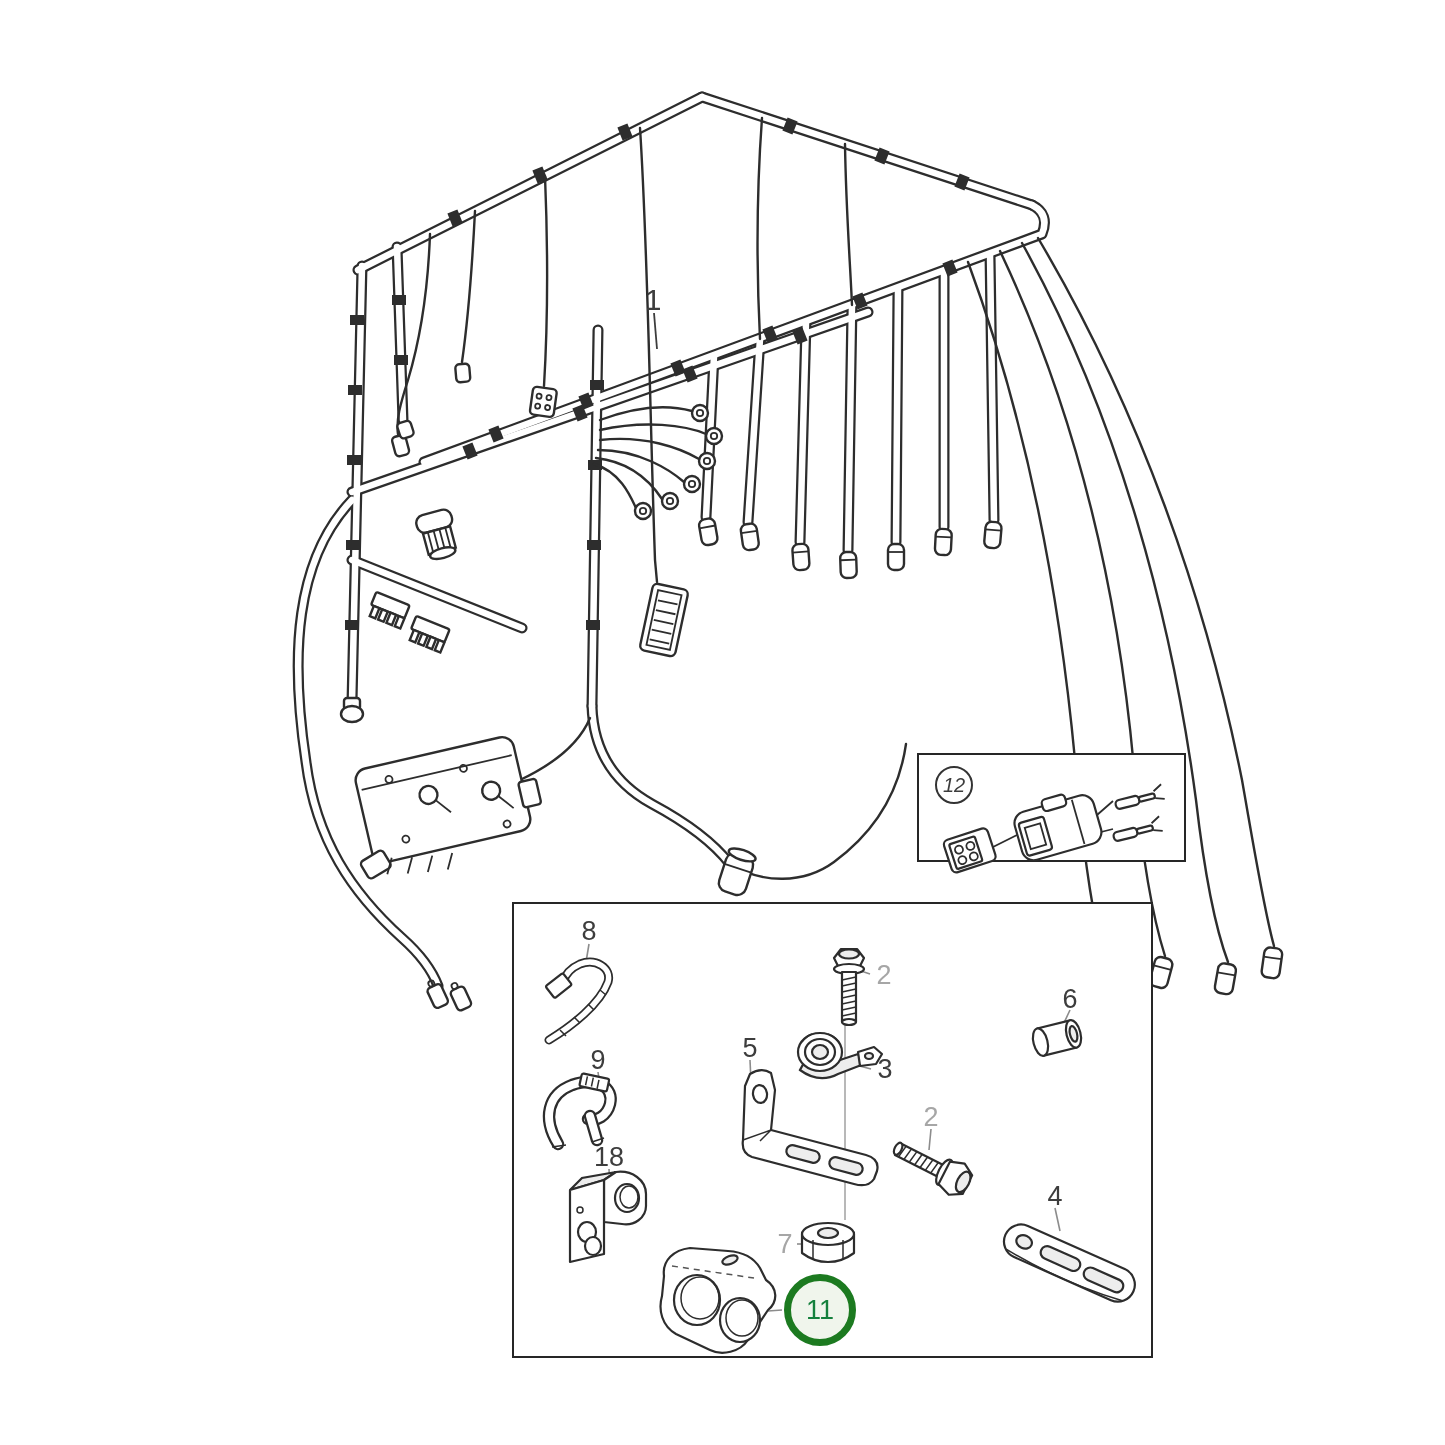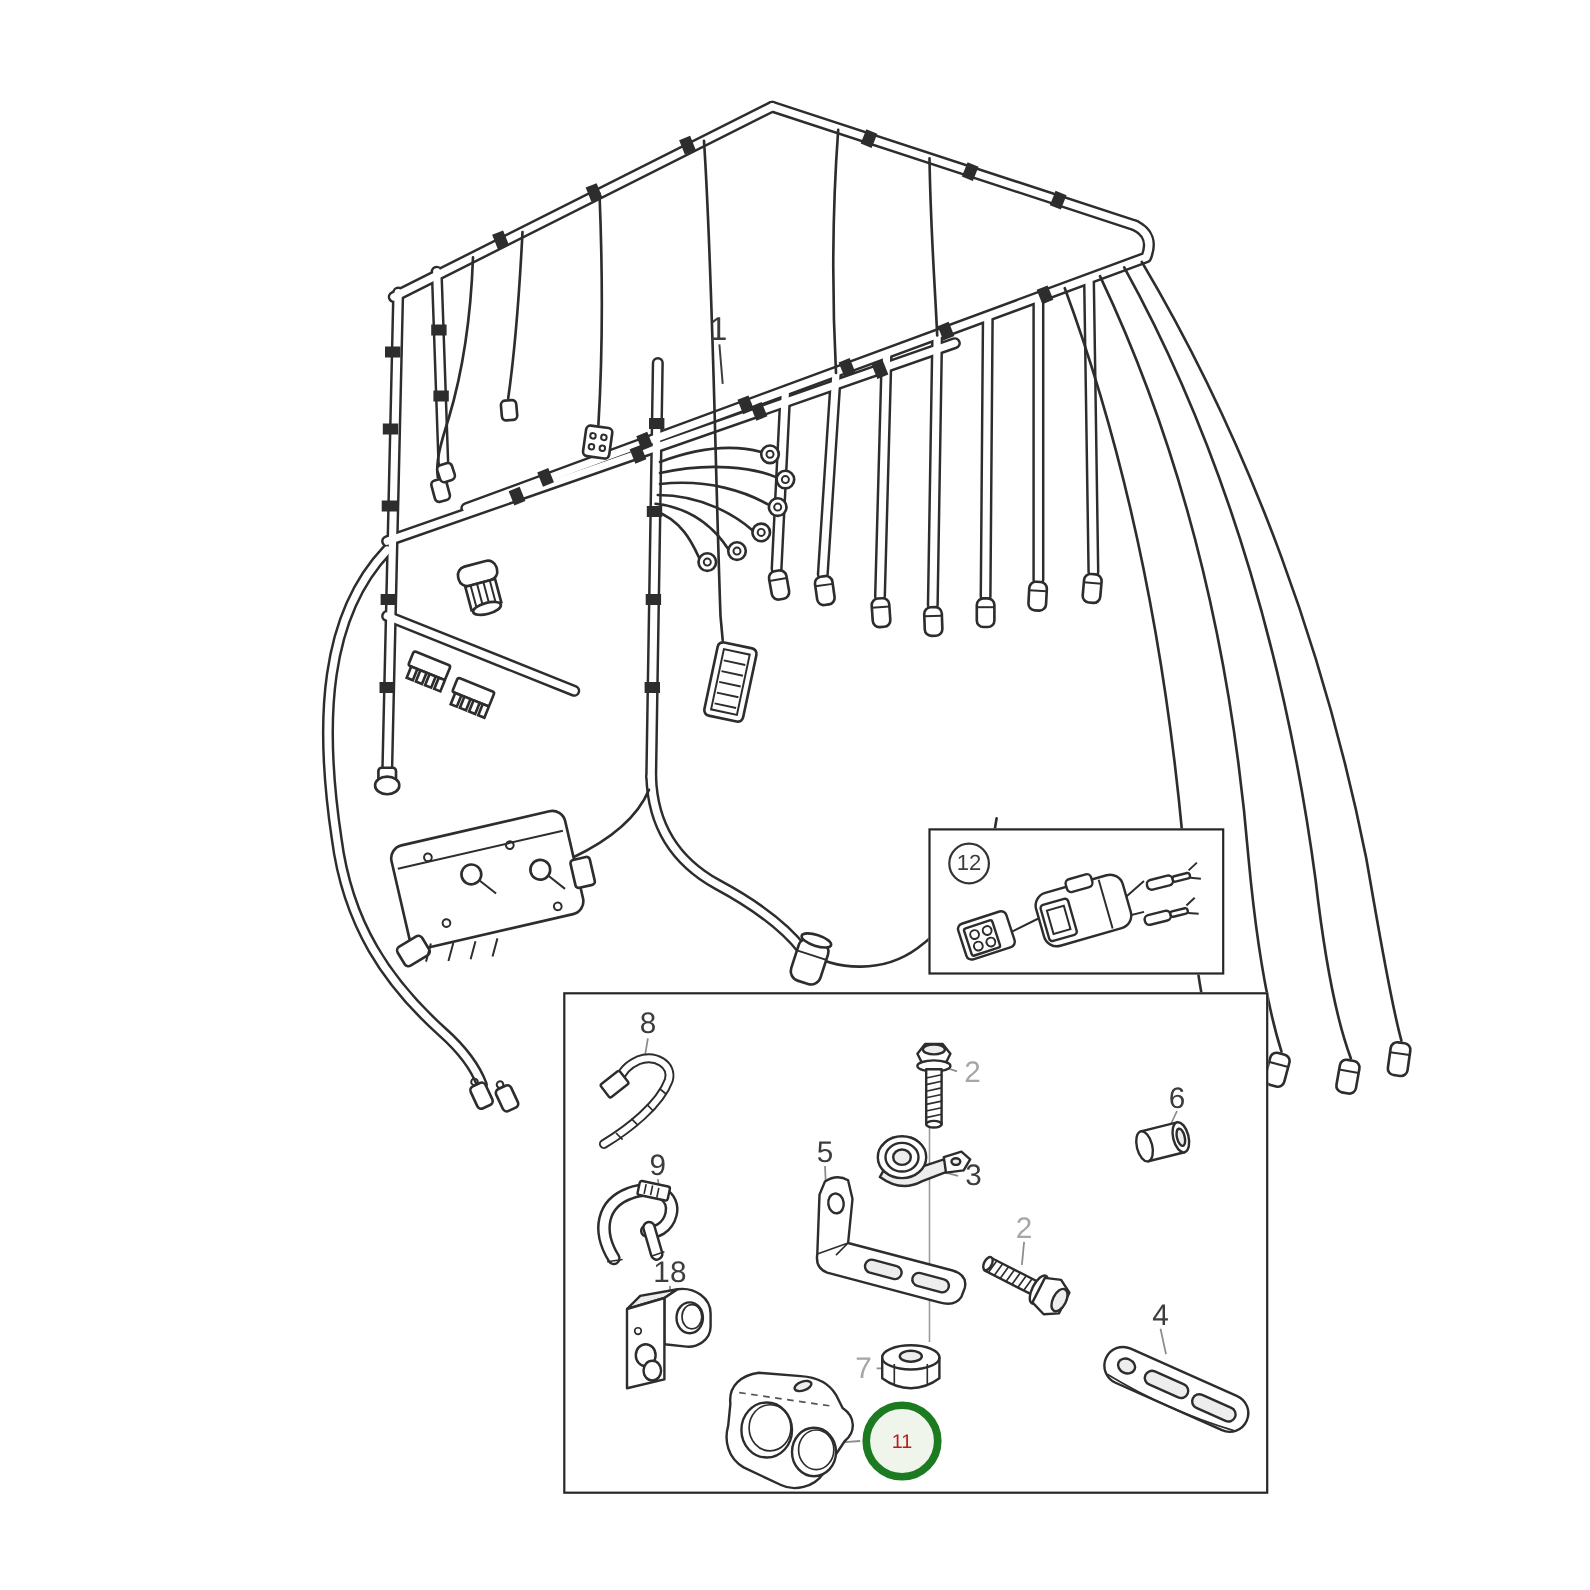--- a/index.html
+++ b/index.html
@@ -34,21 +34,21 @@
 
   .callout{position:absolute;transform:translate(-50%,-50%);font-size:27px;color:#3d3d3d;
            line-height:1;user-select:none;}
   .callout.gray{color:#a6a6a6;}
   .callout.big{font-size:30px;}
 
   .badge-circle{position:absolute;box-sizing:border-box;border-radius:50%;
                 display:flex;align-items:center;justify-content:center;background:#fff;}
   .badge-12{left:16px;top:11px;width:38px;height:38px;border:2px solid #333;font-size:20px;color:#3d3d3d;}
   .badge-11{left:270px;top:370px;width:72px;height:72px;border:7.5px solid #1c7a20;background:#f0f5ec;
-            font-size:18px;color:#b91c1c;text-align:center;}
+            font-size:27px;color:#15803d;text-align:center;}
 </style>
 </head>
 <body>
 
 <div class="stage">
 
   <svg class="layer" width="1445" height="1445" viewBox="0 0 1445 1445" xmlns="http://www.w3.org/2000/svg" xmlns:xlink="http://www.w3.org/1999/xlink">
     <defs>
       <g id="tubeset" fill="none">
         <path d="M 362,266 L 352,702"></path>
@@ -266,21 +266,21 @@
         </g>
       <rect class="lump" x="520" y="800" width="18" height="26" rx="3"></rect>
       <path class="lumpline" d="M 380,845 L 372,860 M 400,849 L 392,864 M 420,852 L 412,867 M 440,854 L 432,869"></path>
     </g>
 
     <path class="leader-dark" d="M 654,313 L 657,349"></path>
   </svg>
 
   <div class="callout big" style="left:653px;top:300px;">1</div>
 
-  <div class="panel" style="left:844px;top:753px;width:269px;height:133px;">
+  <div class="panel" style="left:917px;top:753px;width:269px;height:109px;font-style:italic;">
     <svg width="265" height="129" viewBox="0 0 265 129">
       <path class="lumpline" d="M 74,92 L 98,80 M 178,60 L 194,46 M 178,78 L 194,74"></path>
       <g transform="rotate(-18 52 96)">
         <rect class="pf" x="28" y="78" width="46" height="34" rx="5"></rect>
         <rect class="pf" x="33" y="83" width="27" height="26" rx="2"></rect>
         <circle class="lumpline" cx="41" cy="91" r="4"></circle>
           <circle class="lumpline" cx="53" cy="91" r="4"></circle>
         <circle class="lumpline" cx="41" cy="102" r="4"></circle>
           <circle class="lumpline" cx="53" cy="102" r="4"></circle>
       </g>

